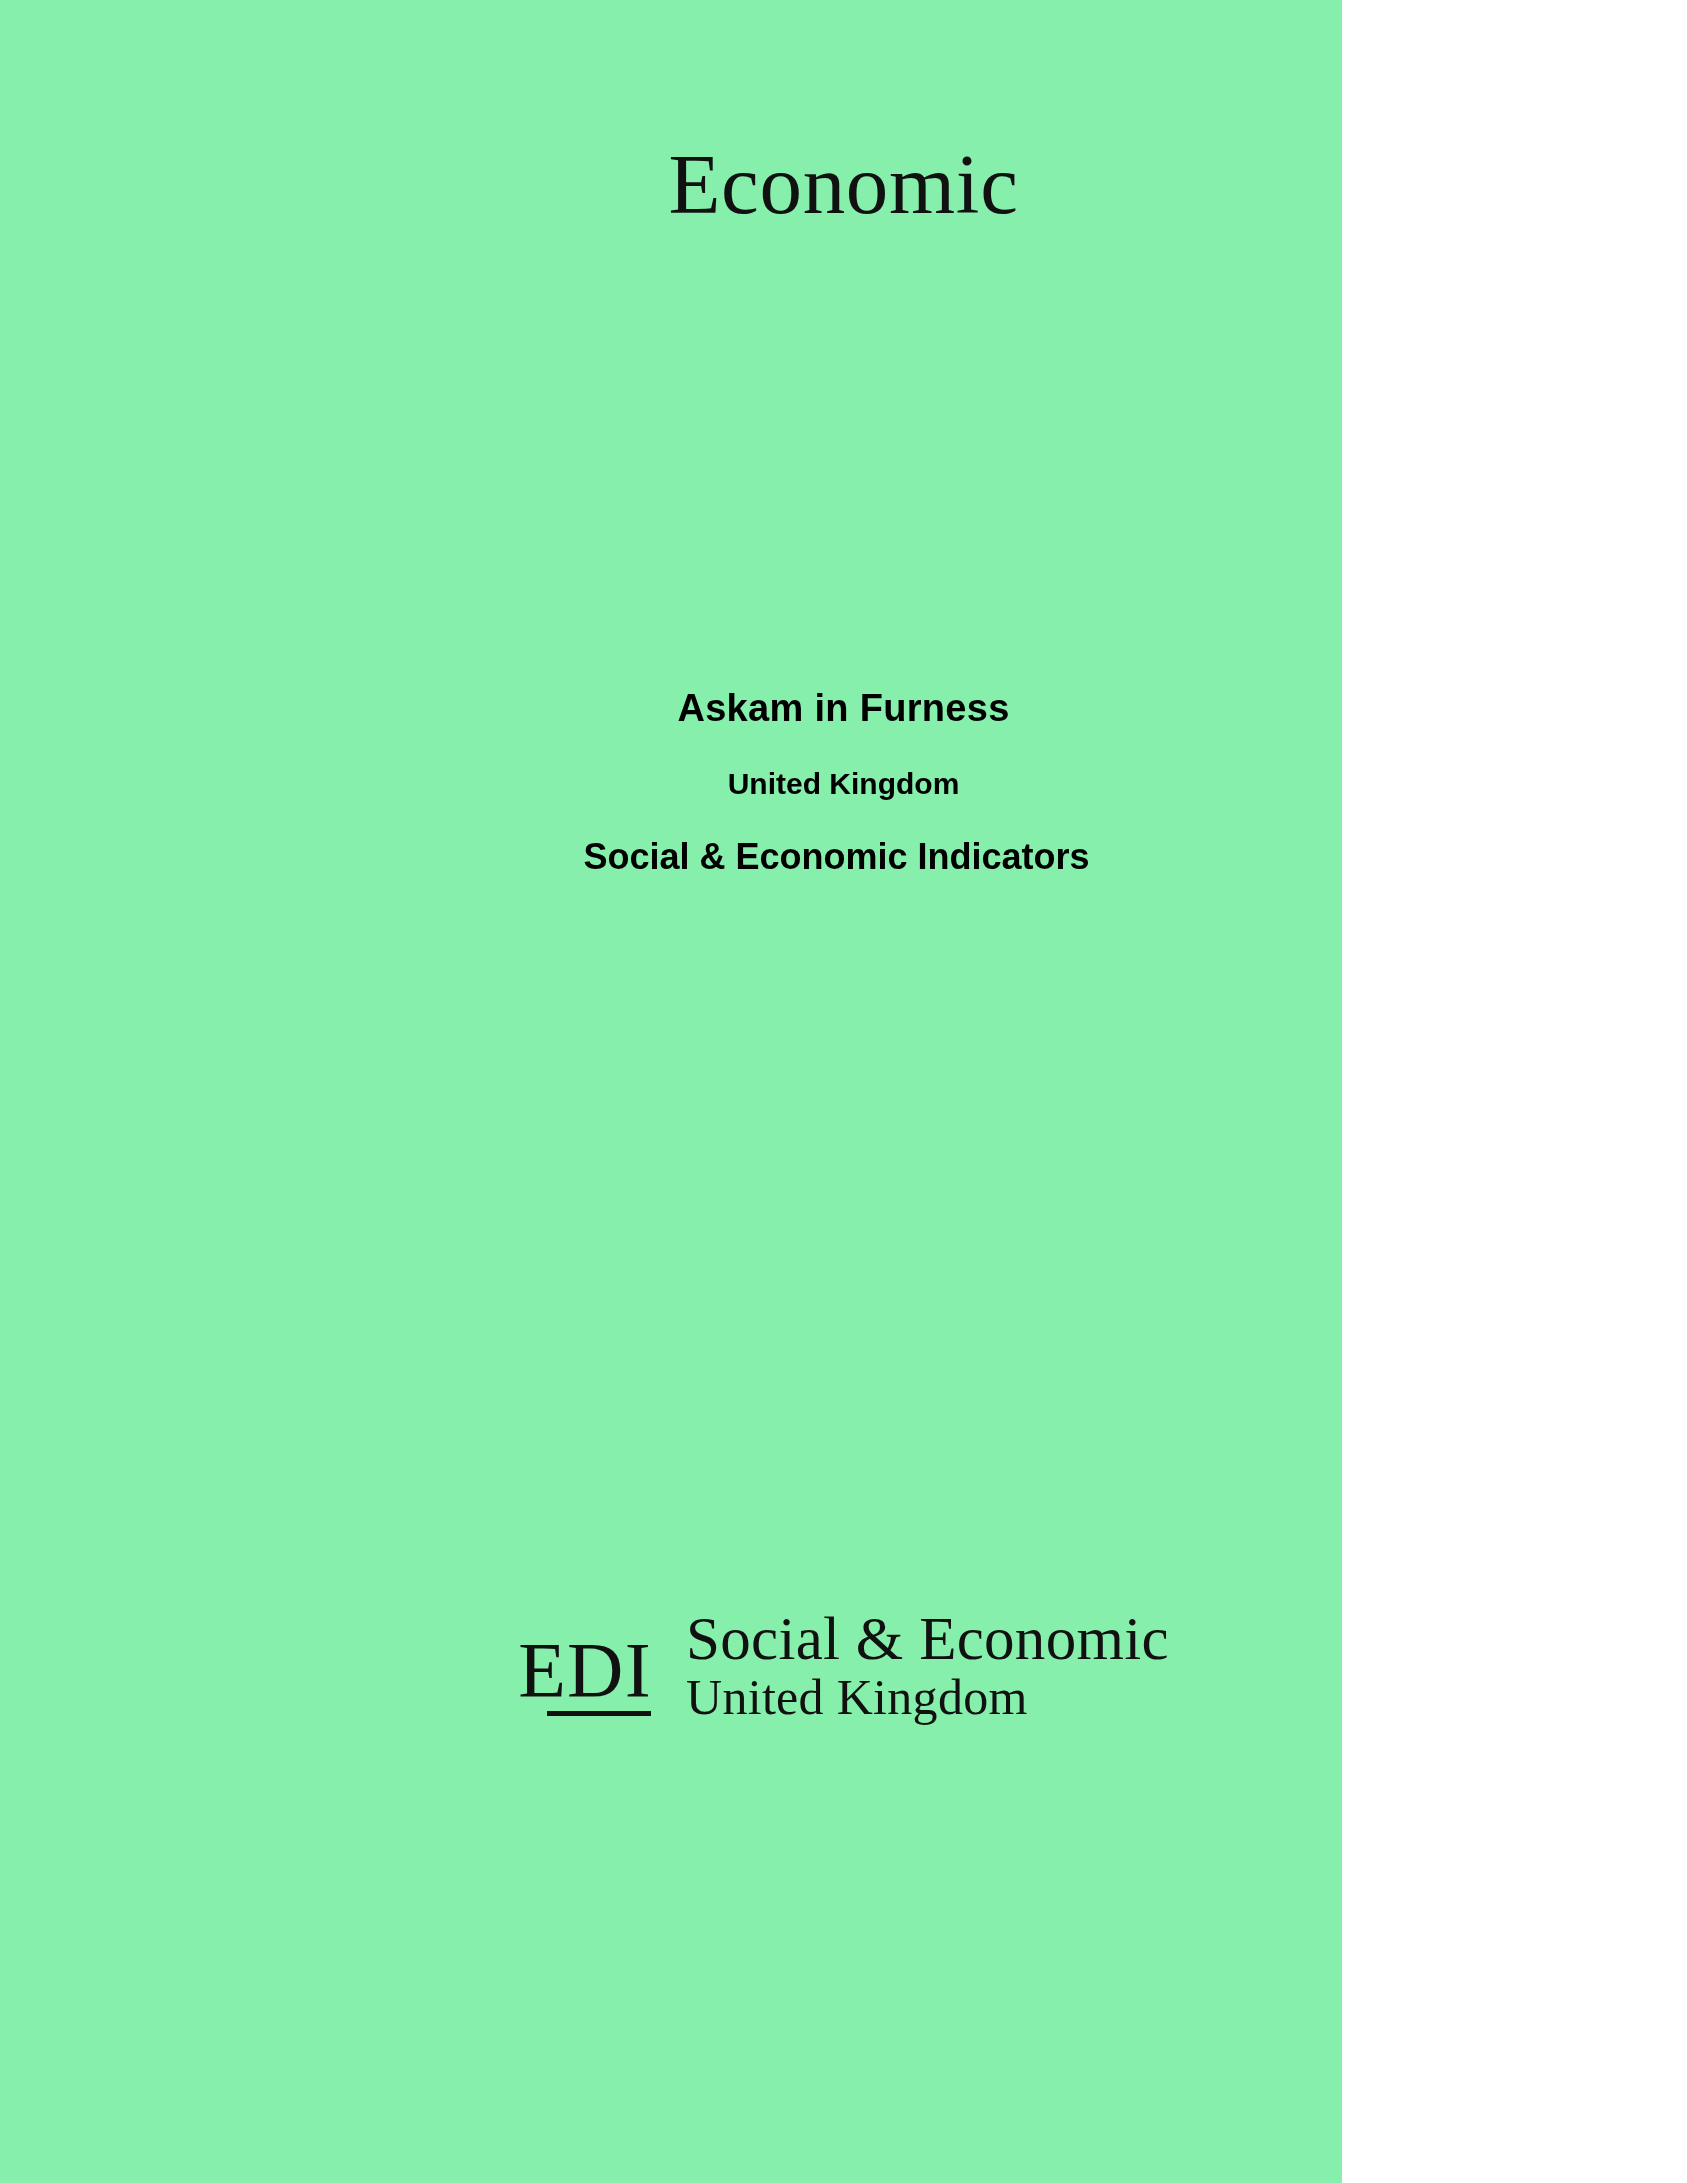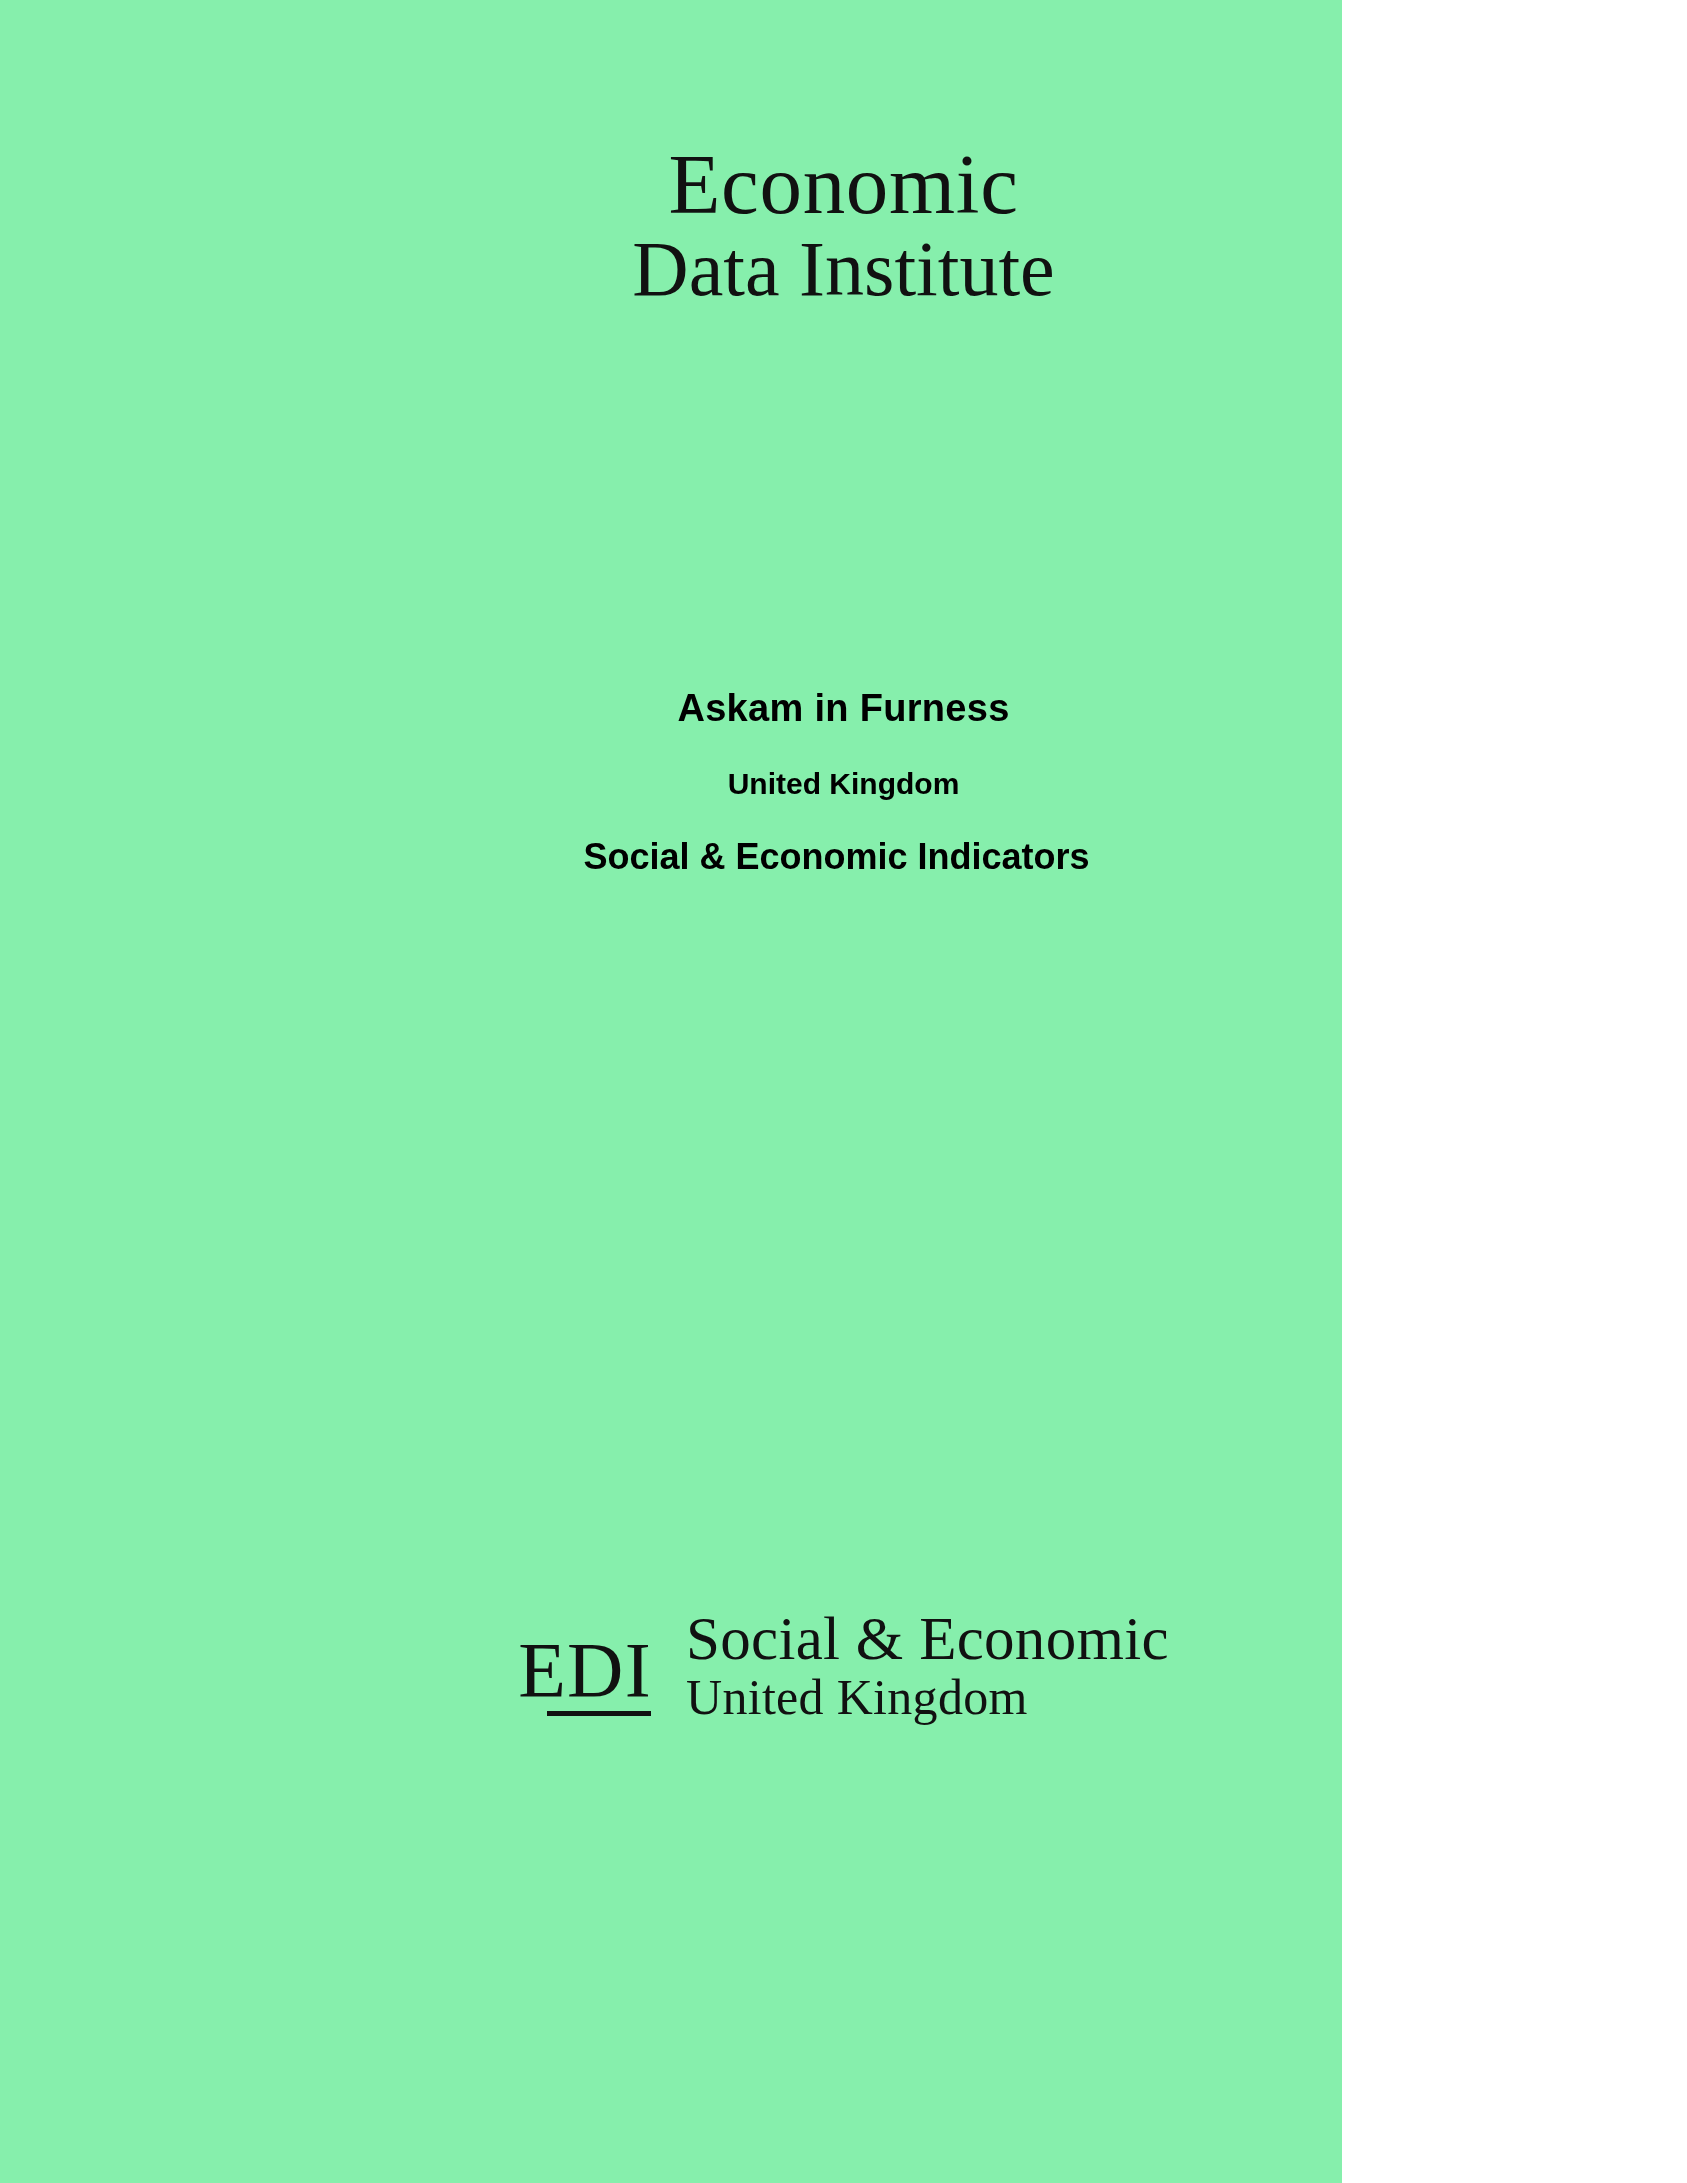--- a/index.html
+++ b/index.html
@@ -126,21 +126,20 @@
     margin-top: 2.6px;
   }
 </style>
 </head>
 <body>
 
 <div class="page">
 
   <div class="masthead">
     <span class="line1">Economic</span>
-    <span class="line2">Data Institute</span>
   </div>
 
   <div class="title-block">
     <div class="t-area">Askam in Furness</div>
     <div class="t-country">United Kingdom</div>
     <div class="t-subject">Social &amp; Economic Indicators</div>
   </div>
 
   <div class="footer-logo">
     <div class="edi">

